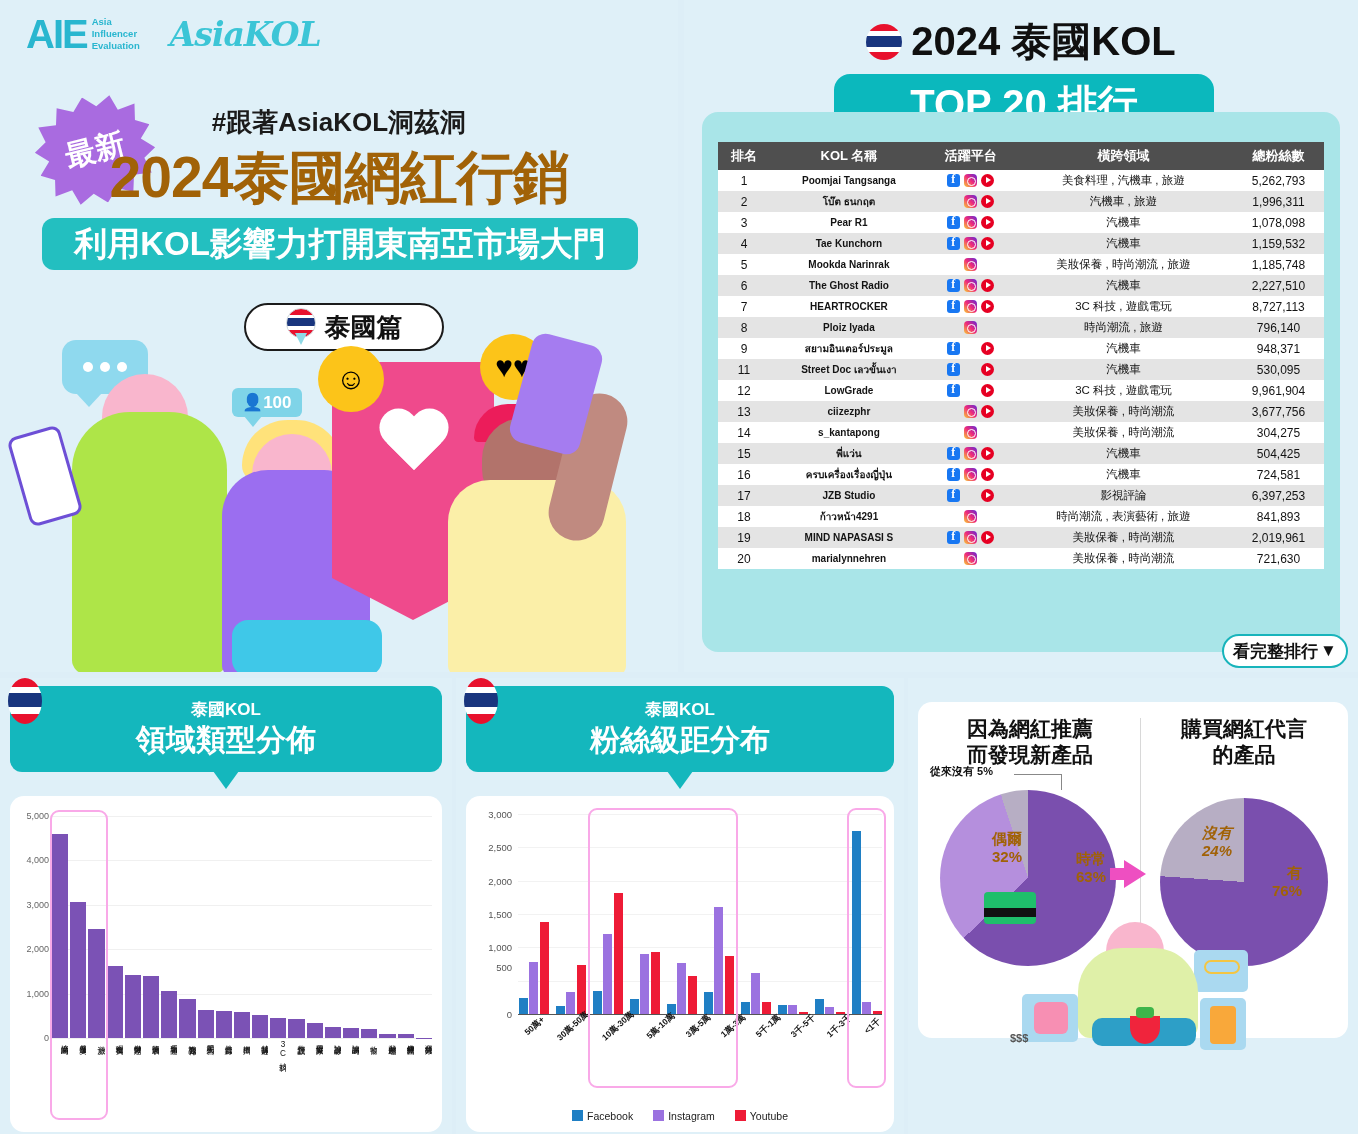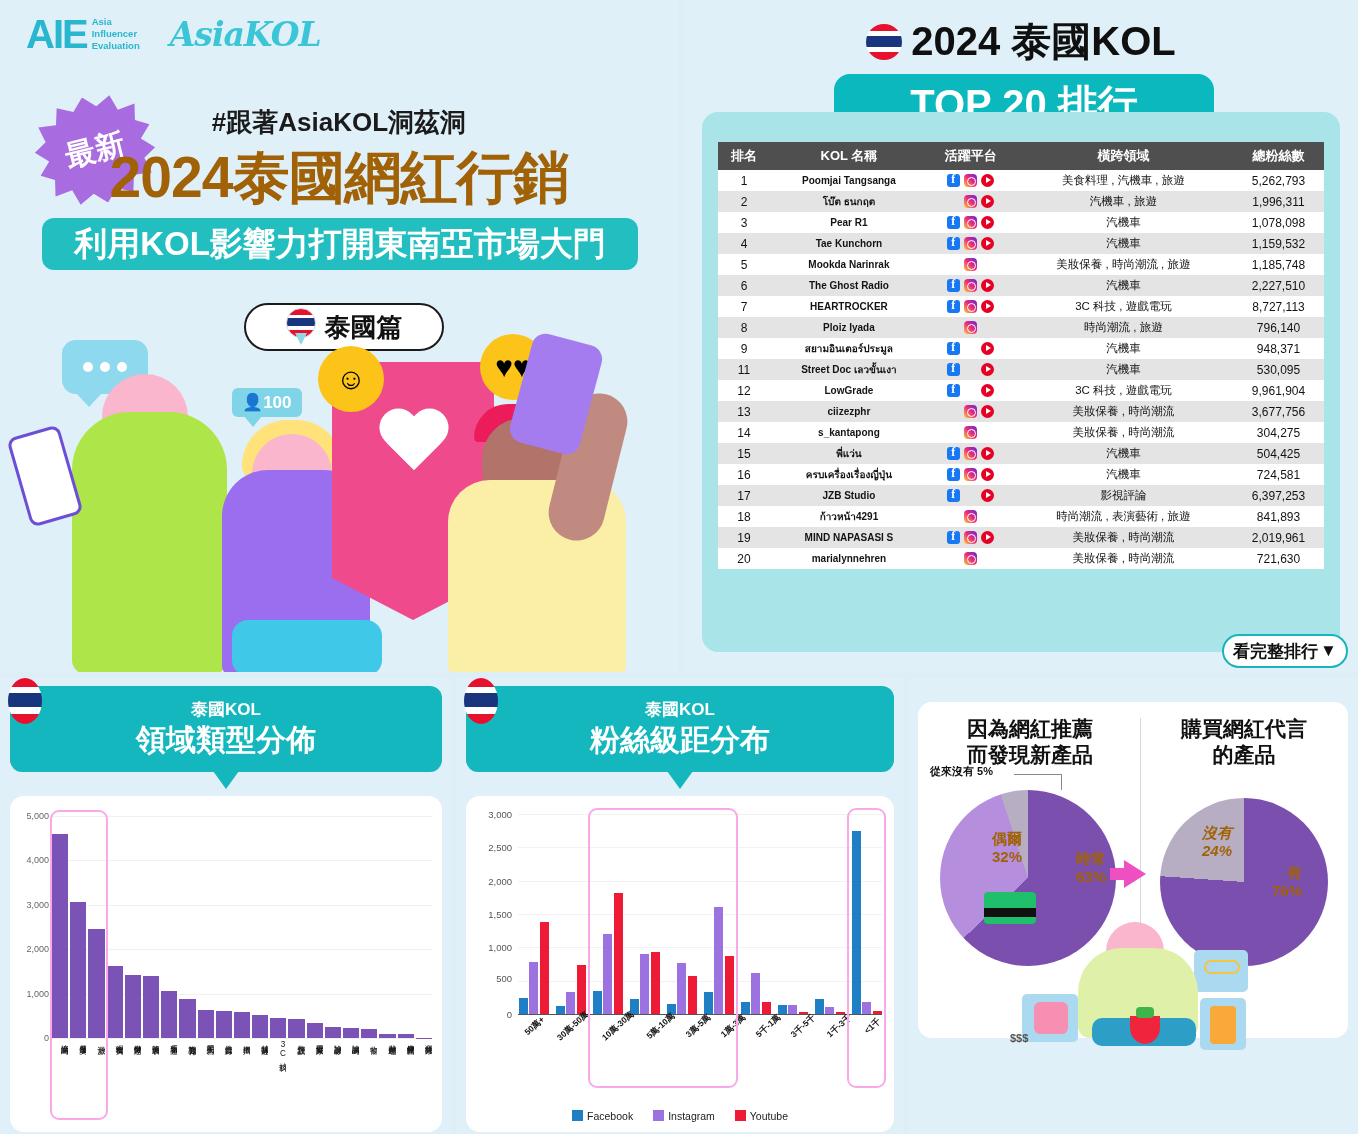--- a/index.html
+++ b/index.html
@@ -611,21 +611,21 @@
 <div class="card" id="card2">
   <div class="card-head">
     <div class="flag-oval"></div>
     <div class="sm">泰國KOL</div>
     <div class="lg">粉絲級距分布</div>
     <div class="head-arrow"></div>
   </div>
   <div class="plot">
     <div class="c2-yaxis" id="c2y">
         <div style="top: 200px;">0</div>
-        <div style="top: 164px;">500</div>
+        <div style="top: 153px;">500</div>
         <div style="top: 133.333px;">1,000</div>
         <div style="top: 100px;">1,500</div>
         <div style="top: 66.6667px;">2,000</div>
         <div style="top: 33.3333px; text-align: right;">2,500</div>
         <div style="top: 0px;">3,000</div>
       </div>
     <div id="c2g">
         <div class="c2-grid" style="top: 184.667px;"></div>
         <div class="c2-grid" style="top: 151.333px;"></div>
         <div class="c2-grid" style="top: 118px;"></div>

